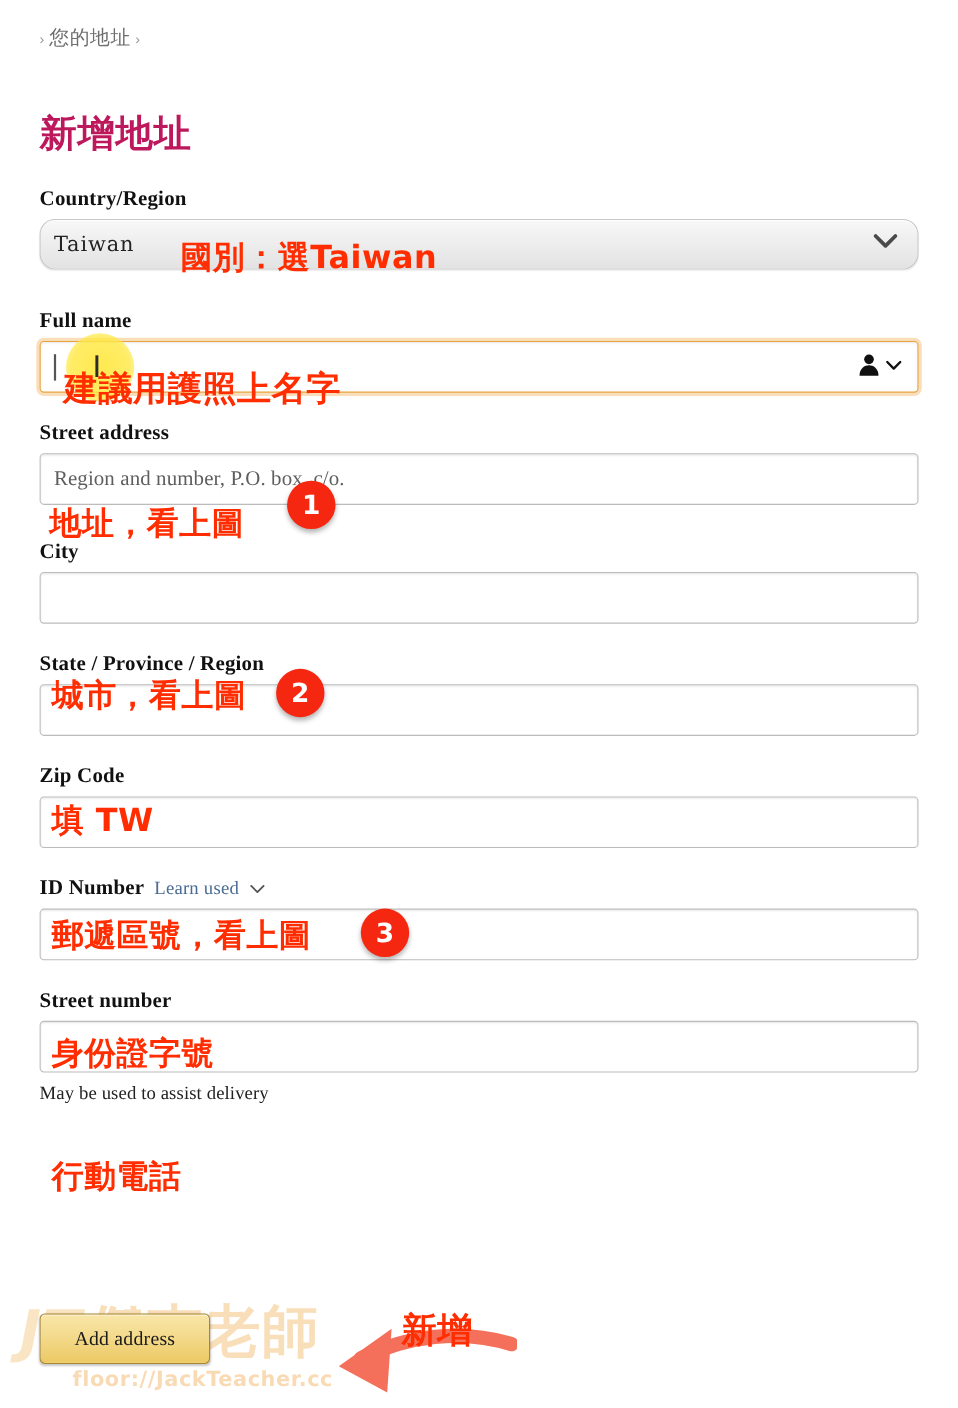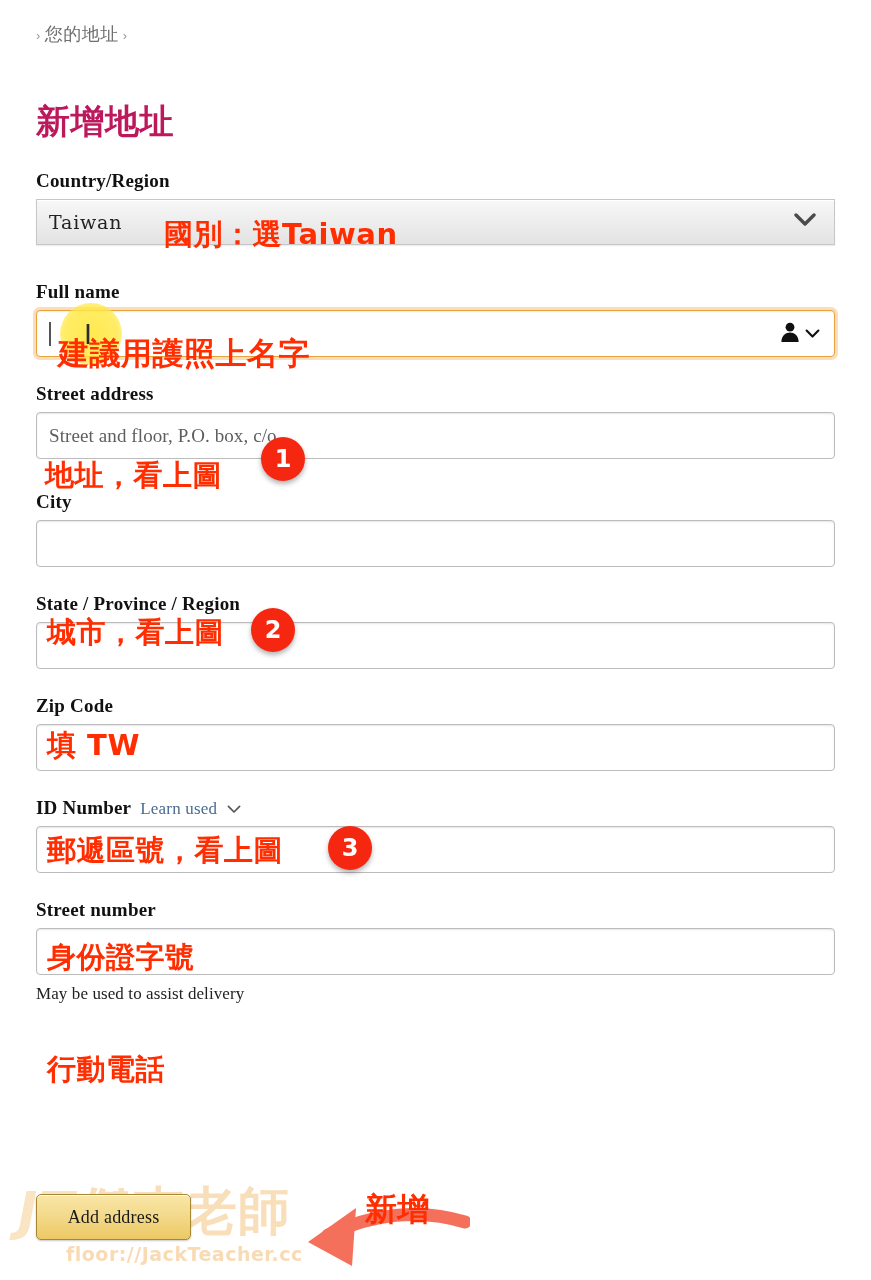--- a/index.html
+++ b/index.html
@@ -91,21 +91,21 @@
     font-size: 12px;
     color: #555555;
     margin-left: 5px;
   }
 
   
   .select-box {
     position: relative;
     height: 46px;
     border: 1px solid #c7c7c7;
-    border-radius: 0;
+    border-radius: 14px;
     background: linear-gradient(to bottom, #f8f8f8 0%, #ececec 55%, #e3e3e3 100%);
     box-shadow: 0 1px 1px rgba(0,0,0,0.07), inset 0 1px 0 #ffffff;
     display: flex;
     align-items: center;
     padding: 0 12px;
     box-sizing: border-box;
   }
   .select-value {
     font-size: 19px;
     color: #222222;
@@ -319,21 +319,21 @@
           </span>
         </span>
       </div>
     </div>
 
     <div class="spacer-md"></div>
 
     <div class="field">
       <label class="field-label">Street address</label>
       <div class="input-box">
-        <span class="input-placeholder">Street and floor, P.O. box, c/o.</span>
+        <span class="input-placeholder">Region and number, P.O. box, c/o.</span>
       </div>
     </div>
 
     <div class="gap-6"></div>
 
 
     <div class="spacer-md"></div>
 
     <div class="field">
       <label class="field-label">City</label>

